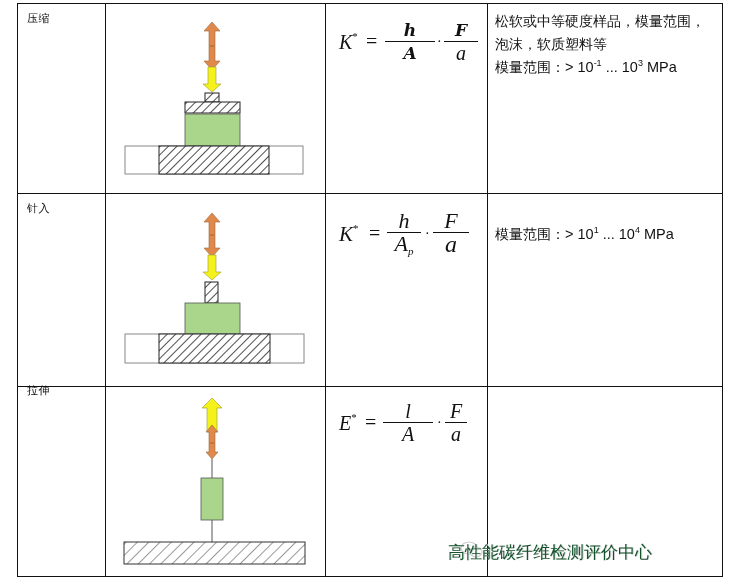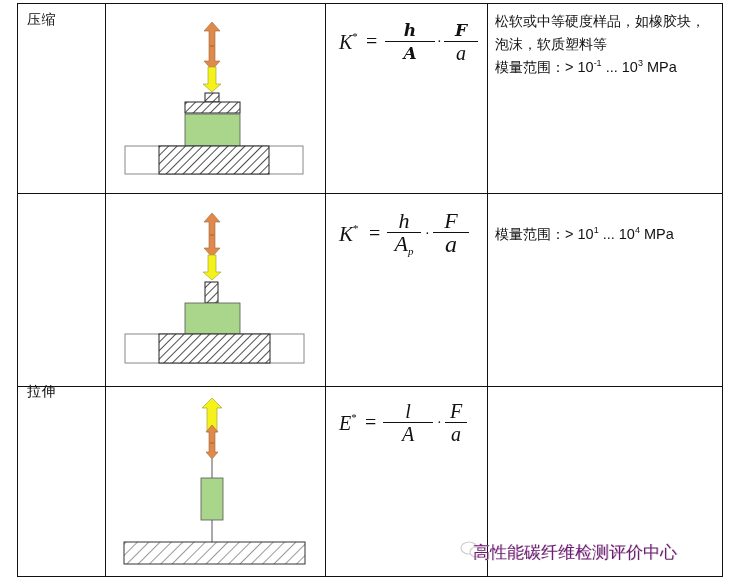--- a/index.html
+++ b/index.html
@@ -2,35 +2,35 @@
 <html><head>
 <meta charset="utf-8">
 <style>
   html, body { margin:0; padding:0; background:#ffffff; }
   body { width:738px; height:584px; position:relative; overflow:hidden;
          font-family:"DejaVu Sans","Liberation Sans",sans-serif; color:#111; }
   .table { position:absolute; left:17px; top:3px; width:706px; height:574px; }
   .hline { position:absolute; left:0; width:706px; height:1px; background:#111; }
   .vline { position:absolute; top:0; width:1px; height:574px; background:#111; }
   .cell { position:absolute; box-sizing:border-box; }
-  .method-label { font-size:14px; position:absolute; left:10px; top:8px; letter-spacing:0.5px; }
+  .method-label { font-size:11px; position:absolute; left:10px; top:8px; letter-spacing:0.5px; }
   .desc { position:absolute; left:8px; top:7px; width:222px; font-size:14px; line-height:23px; }
   .desc .range { font-family:"Liberation Sans",sans-serif; font-size:14.5px; }
   .desc sup { font-size:9px; vertical-align:6px; line-height:0; }
   .formula { position:absolute; font-family:"Liberation Serif","DejaVu Serif",serif; font-size:20px; }
   .formula .lhs { position:absolute; font-style:italic; }
   .formula .lhs sup { font-size:11px; font-style:normal; vertical-align:9px; }
   .formula .eq { position:absolute; font-style:normal; }
   .frac { position:absolute; text-align:center; }
   .frac .num, .frac .den { display:block; font-style:italic; height:22px; line-height:22px; }
   .frac .bar { display:block; height:1px; background:#111; }
   .frac .den sub { font-size:11px; vertical-align:-4px; }
   .dot { position:absolute; font-size:14px; }
   svg { position:absolute; left:0; top:0; }
-  .watermark { position:absolute; left:473px; top:541px; font-size:17px; color:#701a75;
+  .watermark { position:absolute; left:448px; top:541px; font-size:17px; color:#14532d;
                white-space:nowrap; letter-spacing:0px; text-shadow:1px 0 0 #d8d8d8;font-family:Liberation Mono, monospace; }
   .wm-icon { position:absolute; left:460px; top:540px; width:24px; height:20px; }
 </style>
 </head>
 <body>
 
 <div class="table">
 
   <div class="hline" style="top:0"></div>
   <div class="hline" style="top:190px"></div>
@@ -57,25 +57,28 @@
       <span class="dot" style="left:98px;top:15px">·</span>
       <div class="frac" style="left:105px;top:0;width:34px">
         <span class="num" style="font-weight:bold;font-family:'DejaVu Serif',serif;font-size:17px">F</span>
         <span class="bar"></span>
         <span class="den">a</span>
       </div>
     </div>
   </div>
   <div class="cell" style="left:470px;top:0;width:235px;height:190px">
     <div class="desc">
-      <span>松软或中等硬度样品，如橡胶块，泡沫，软质塑料等</span><br>
+      <span>松软或中等硬度样品，模量范围，泡沫，软质塑料等</span><br>
       <span>模量范围：</span><span class="range"><span>&gt; 10</span><sup>-1</sup><span> ... 10</span><sup>3</sup><span> MPa</span></span>
     </div>
   </div>
 
+  <div class="cell" style="left:0;top:190px;width:88px;height:193px">
+    <span class="method-label">针入</span>
+  </div>
   <div class="cell" style="left:308px;top:190px;width:162px;height:193px">
     <div class="formula" style="left:14px;top:17px;width:150px;height:56px">
       <span class="lhs" style="left:0;top:12px;font-size:21px"><span>K</span><sup>*</sup></span>
       <span class="eq" style="left:30px;top:12px">=</span>
       <div class="frac" style="left:48px;top:0;width:34px">
         <span class="num" style="font-size:22px">h</span>
         <span class="bar"></span>
         <span class="den" style="font-size:22px"><span>A</span><sub>p</sub></span>
       </div>
       <span class="dot" style="left:86px;top:16px">·</span>

